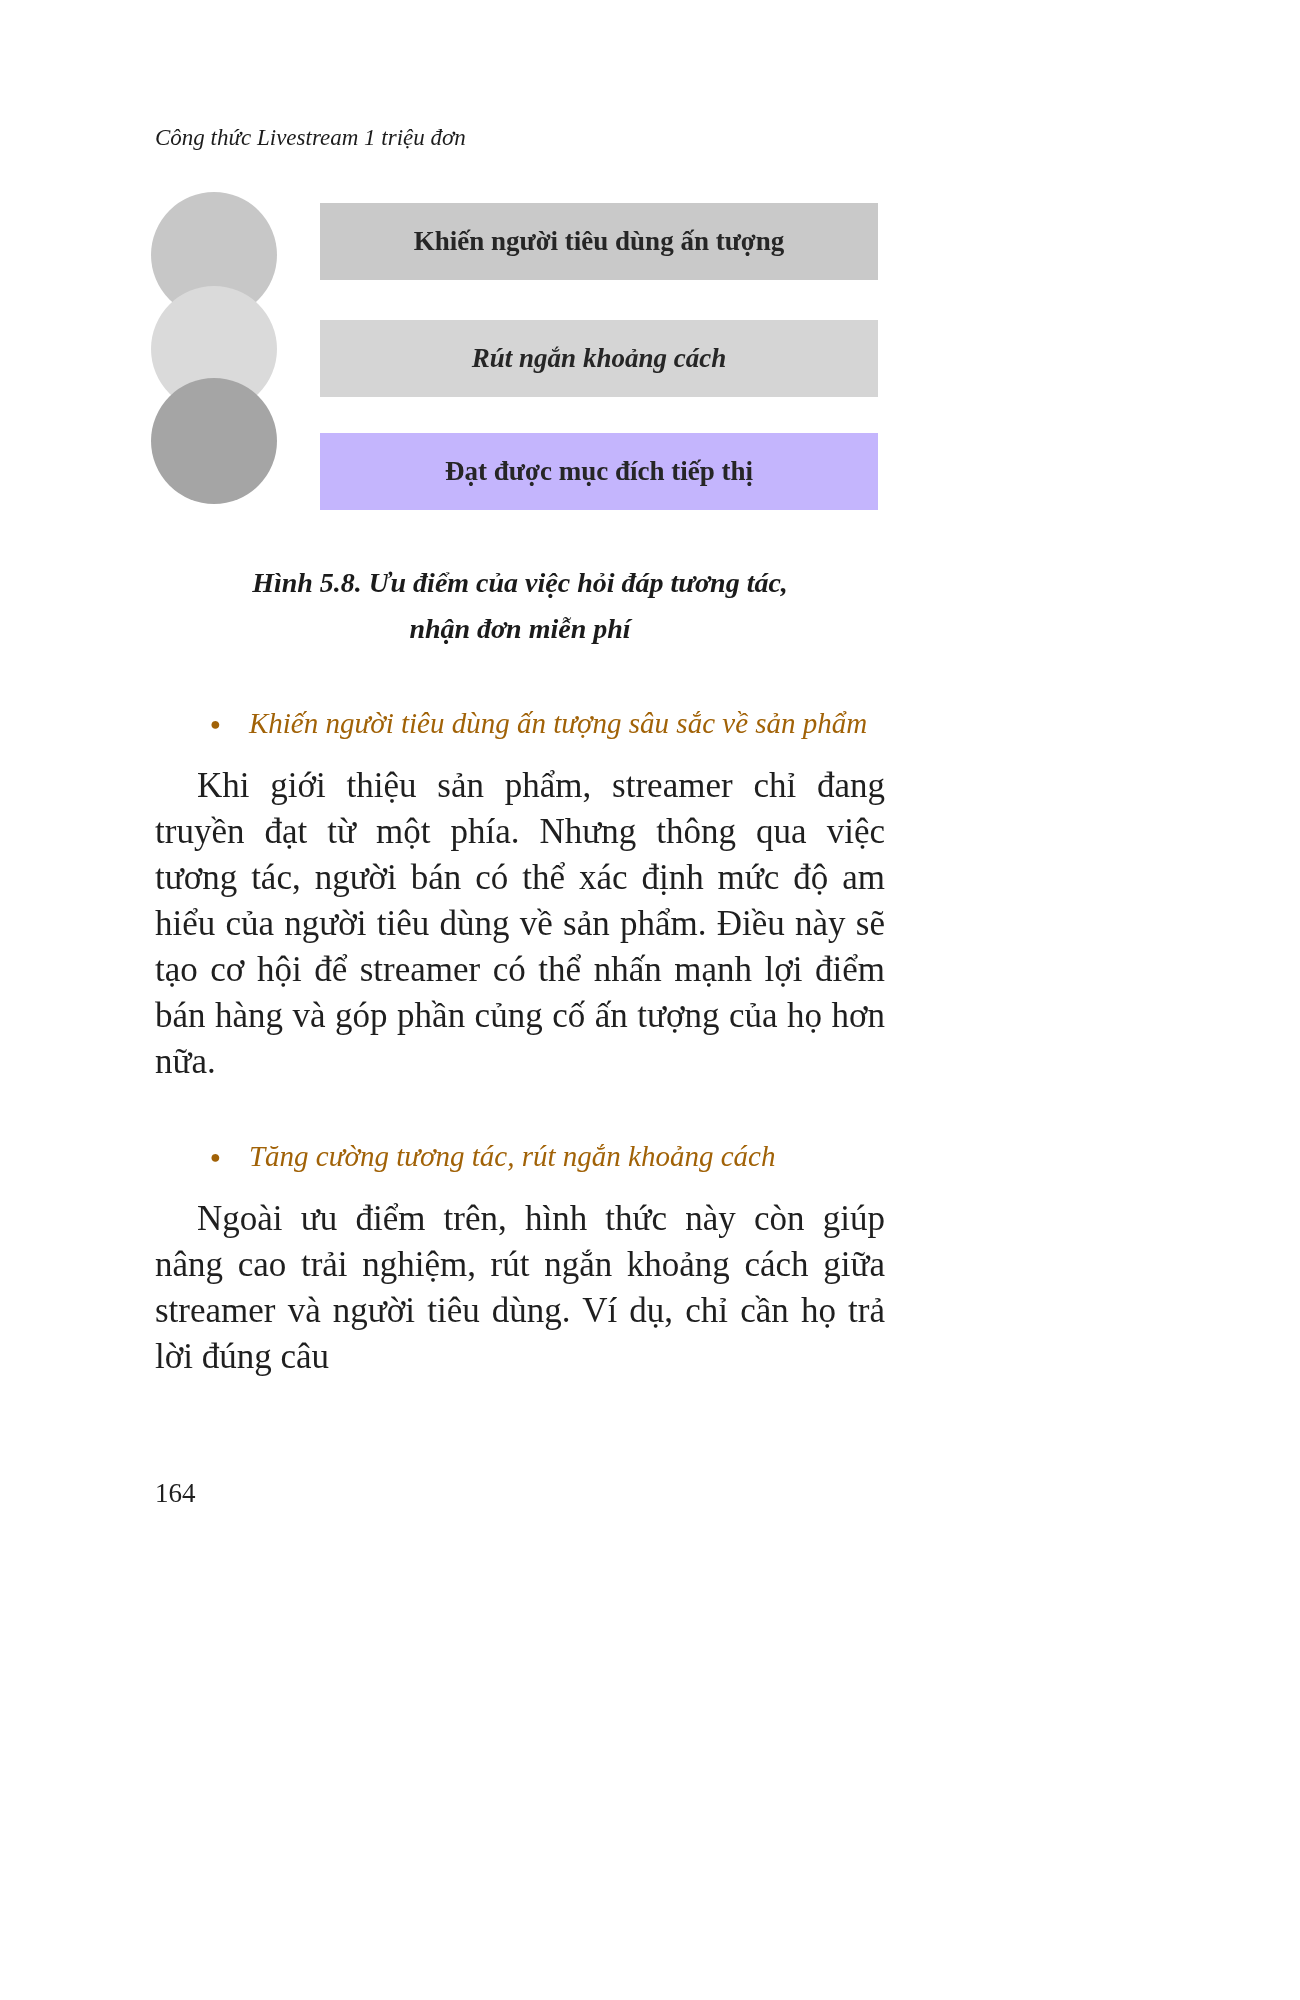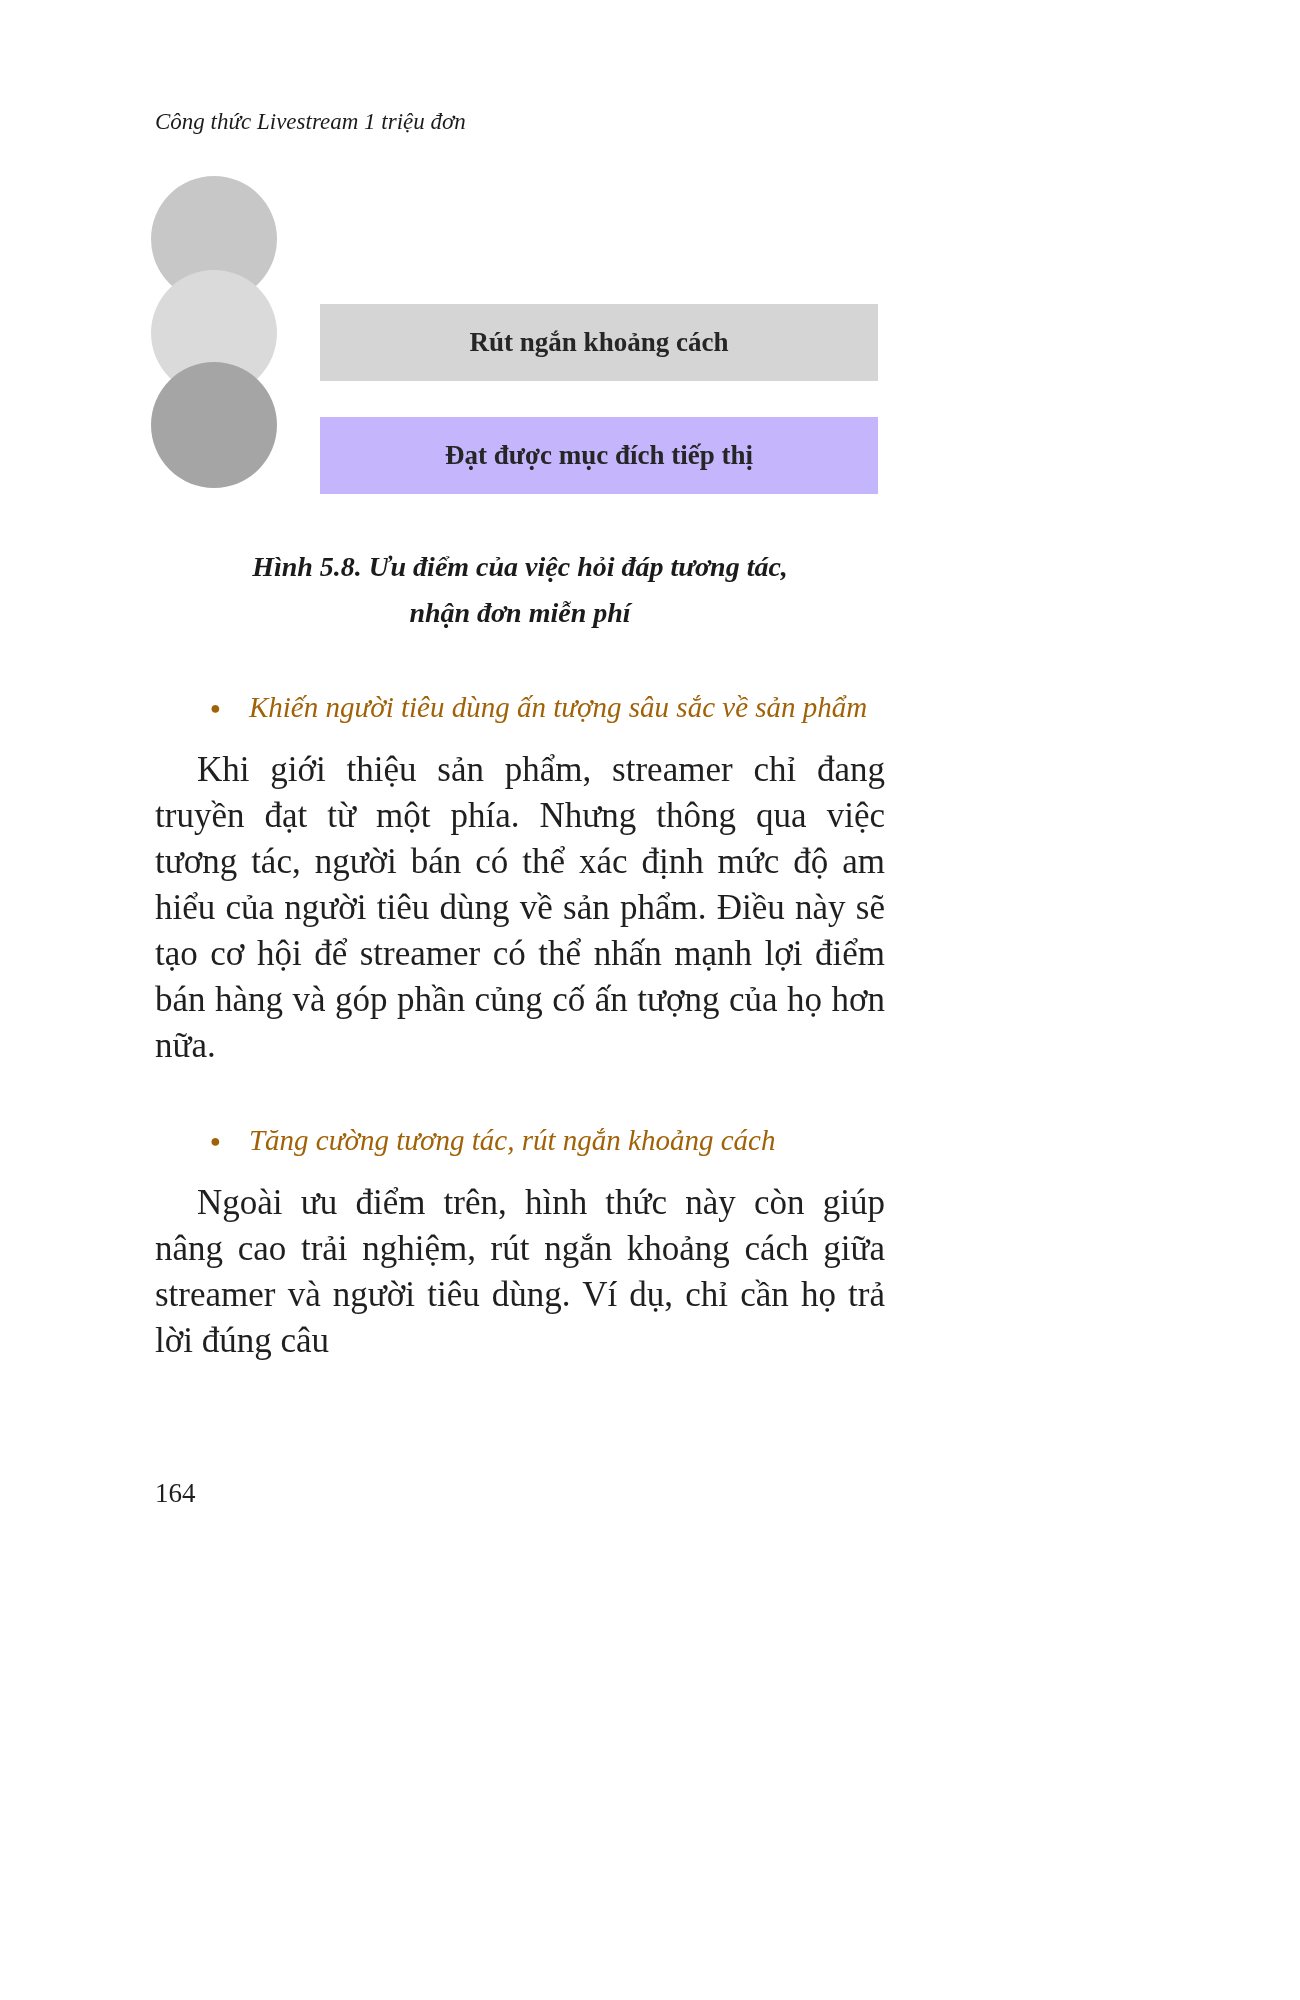--- a/index.html
+++ b/index.html
@@ -5,21 +5,21 @@
   html, body { margin: 0; padding: 0; background: #ffffff; }
   .page {
     position: relative;
     width: 1300px;
     height: 1644px;
     background: #ffffff;
     font-family: "Liberation Serif", serif;
     color: #1f1f1f;
     overflow: hidden;
     box-sizing: border-box;
-    padding: 0 415px 0 155px; 
+    padding: 16px 415px 0 155px; 
   }
   .content-col { position: relative; width: 730px; }
 
   .running-head {
     margin-top: 108px;
     font-style: italic;
     font-size: 23px;
     line-height: 28px;
     color: #1c1c1c;
   }
@@ -110,21 +110,24 @@
 <div class="page">
   <div class="content-col">
 
     <div class="running-head">Công thức Livestream 1 triệu đơn</div>
 
 
     <div class="diagram">
       <div class="circle c1" style="background: rgb(199, 199, 199);"></div>
       <div class="circle c2" style="background: rgb(218, 218, 218);"></div>
       <div class="circle c3" style="background: rgb(165, 165, 165);"></div>
-      <div class="bar b2" style="background: rgb(213, 213, 213);">
+      <div class="bar b1" style="background: rgb(201, 201, 201);">
+        <span>Khiến người tiêu dùng ấn tượng</span>
+      </div>
+      <div class="bar b2" style="background: rgb(213, 213, 213); font-style: italic;">
         <span>Rút ngắn khoảng cách</span>
       </div>
       <div class="bar b3" style="background: #c4b5fd;">
         <span>Đạt được mục đích tiếp thị</span>
       </div>
     </div>
 
     <div class="caption">
       <div>Hình 5.8. Ưu điểm của việc hỏi đáp tương tác,</div>
       <div>nhận đơn miễn phí</div>

